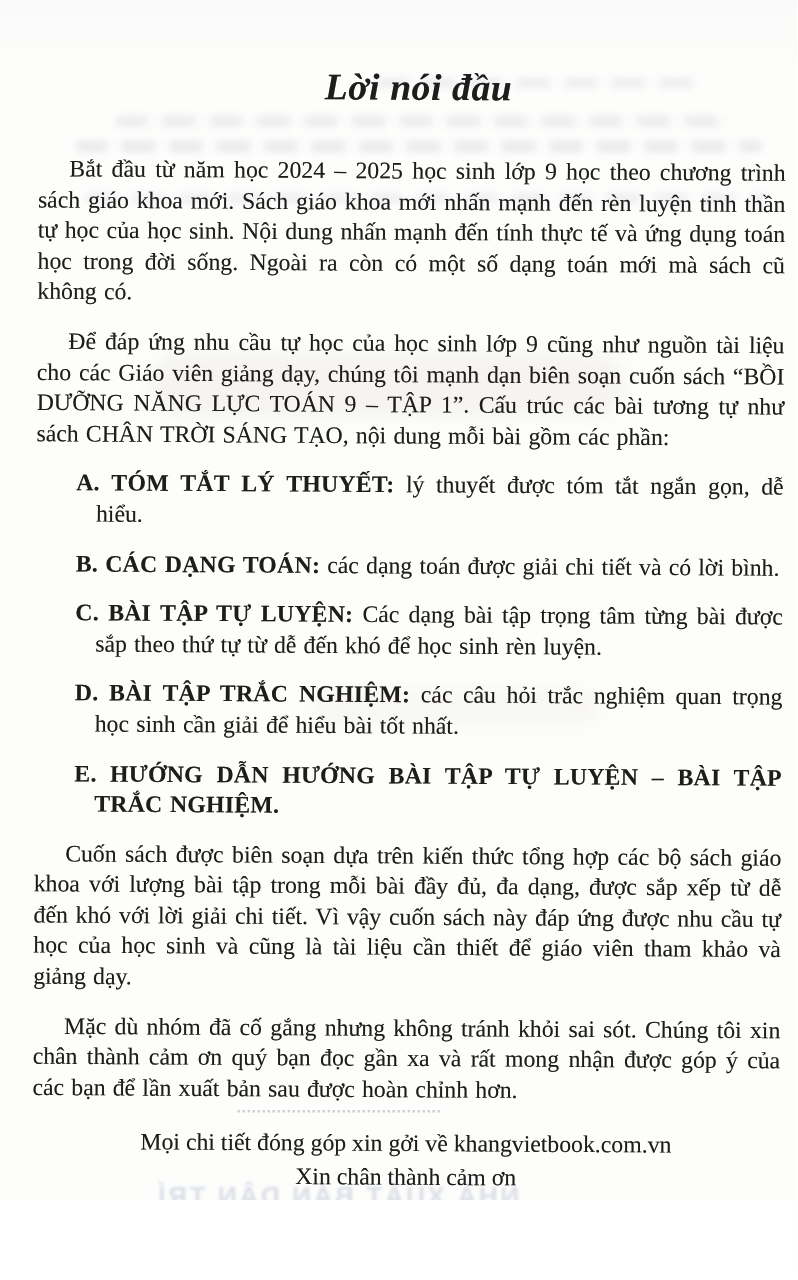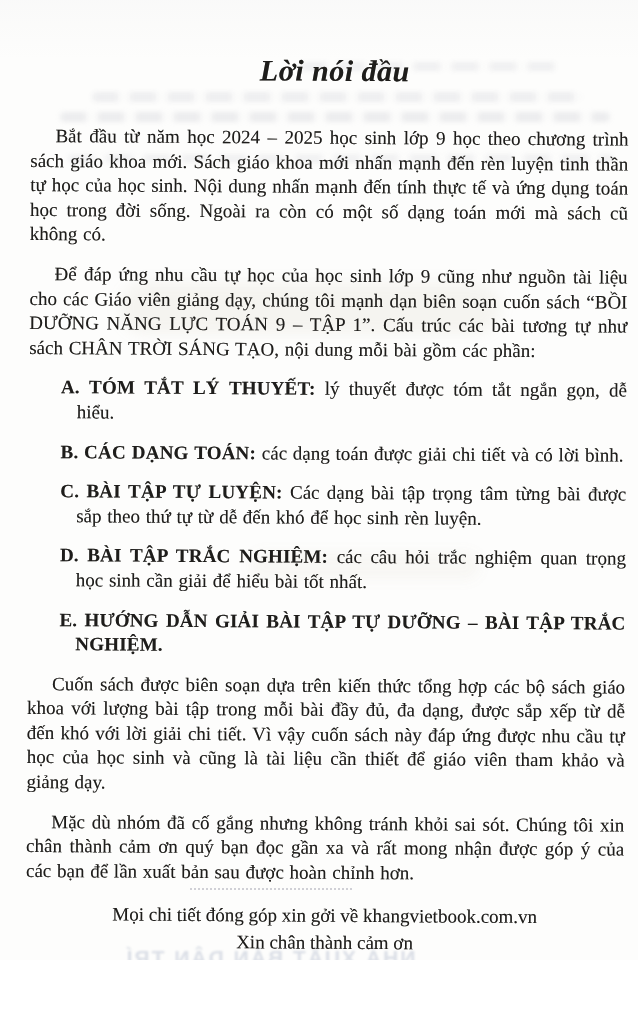--- a/index.html
+++ b/index.html
@@ -152,21 +152,21 @@
       </div>
 
       <div class="section-item">
         <b>D.</b>
         <b>BÀI TẬP TRẮC NGHIỆM:</b>
         <span>các câu hỏi trắc nghiệm quan trọng học sinh cần giải để hiểu bài tốt nhất.</span>
       </div>
 
       <div class="section-item">
         <b>E.</b>
-        <b>HƯỚNG DẪN GIẢI BÀI TẬP TỰ DƯỠNG – BÀI TẬP TRẮC NGHIỆM.</b>
+        <b>HƯỚNG DẪN HƯỚNG BÀI TẬP TỰ LUYỆN – BÀI TẬP TRẮC NGHIỆM.</b>
         <span></span>
       </div>
 
     </div>
 
     <p class="para">Cuốn sách được biên soạn dựa trên kiến thức tổng hợp các bộ sách giáo khoa với lượng bài tập trong mỗi bài đầy đủ, đa dạng, được sắp xếp từ dễ đến khó với lời giải chi tiết. Vì vậy cuốn sách này đáp ứng được nhu cầu tự học của học sinh và cũng là tài liệu cần thiết để giáo viên tham khảo và giảng dạy.</p>
 
     <p class="para">Mặc dù nhóm đã cố gắng nhưng không tránh khỏi sai sót. Chúng tôi xin chân thành cảm ơn quý bạn đọc gần xa và rất mong nhận được góp ý của các bạn để lần xuất bản sau được hoàn chỉnh hơn.</p>
 
     <div class="footer-block">

